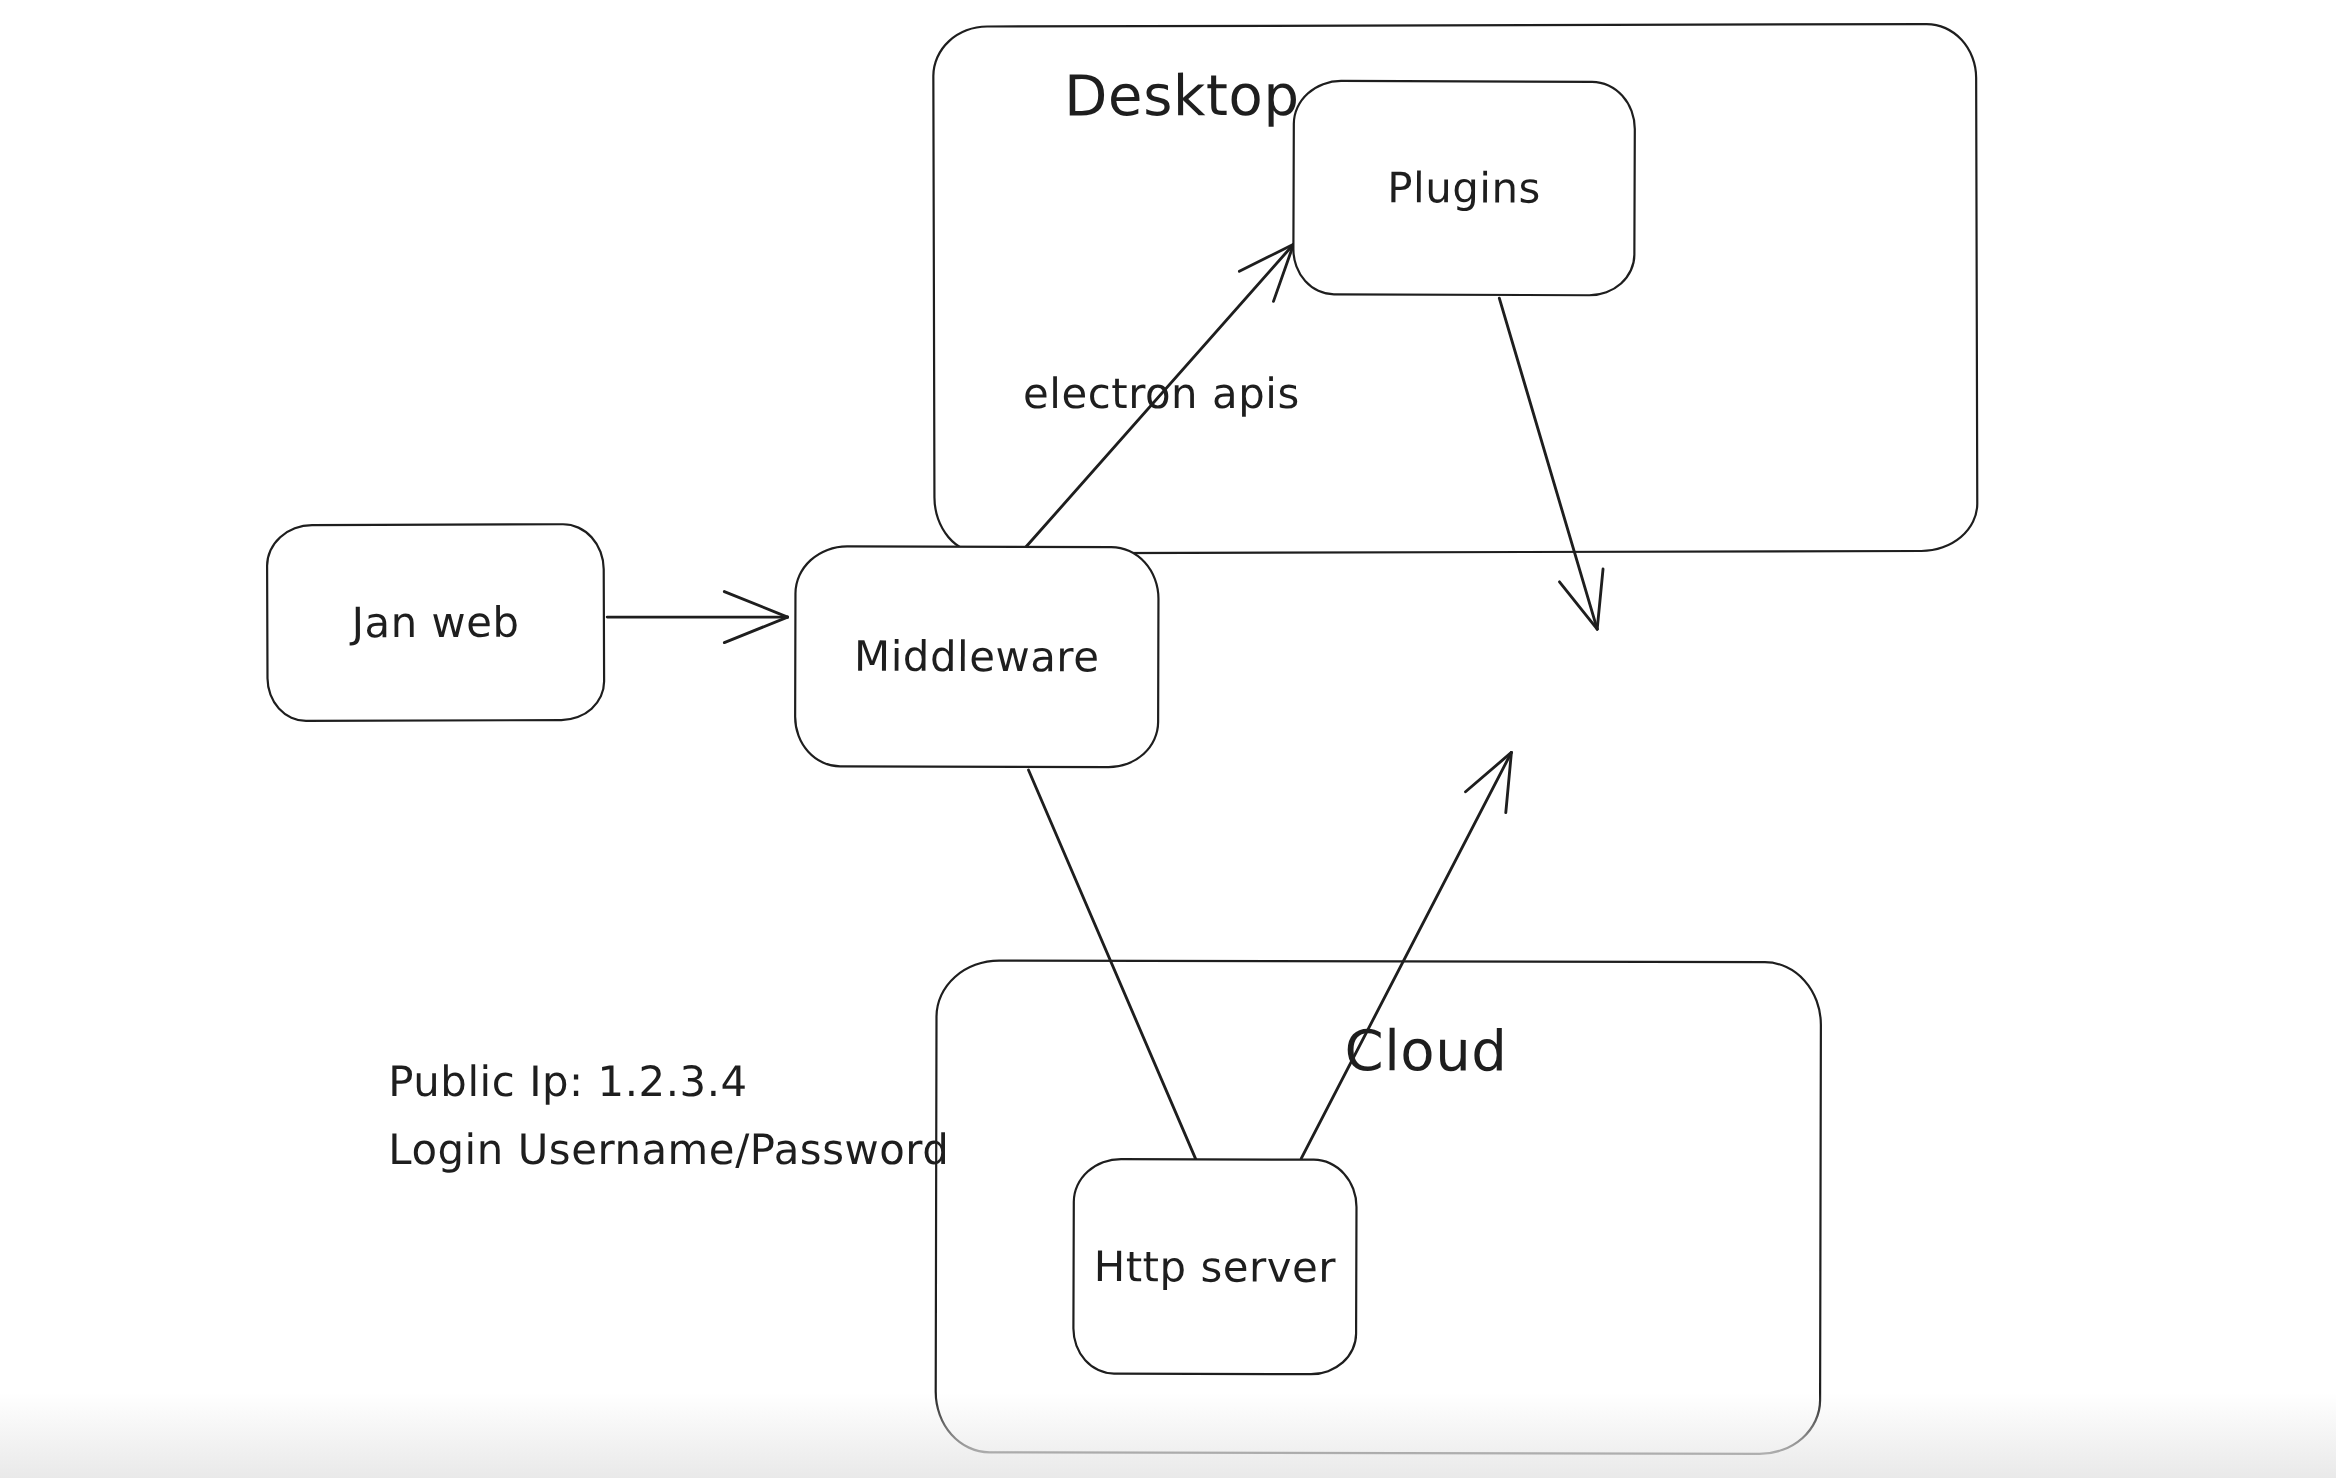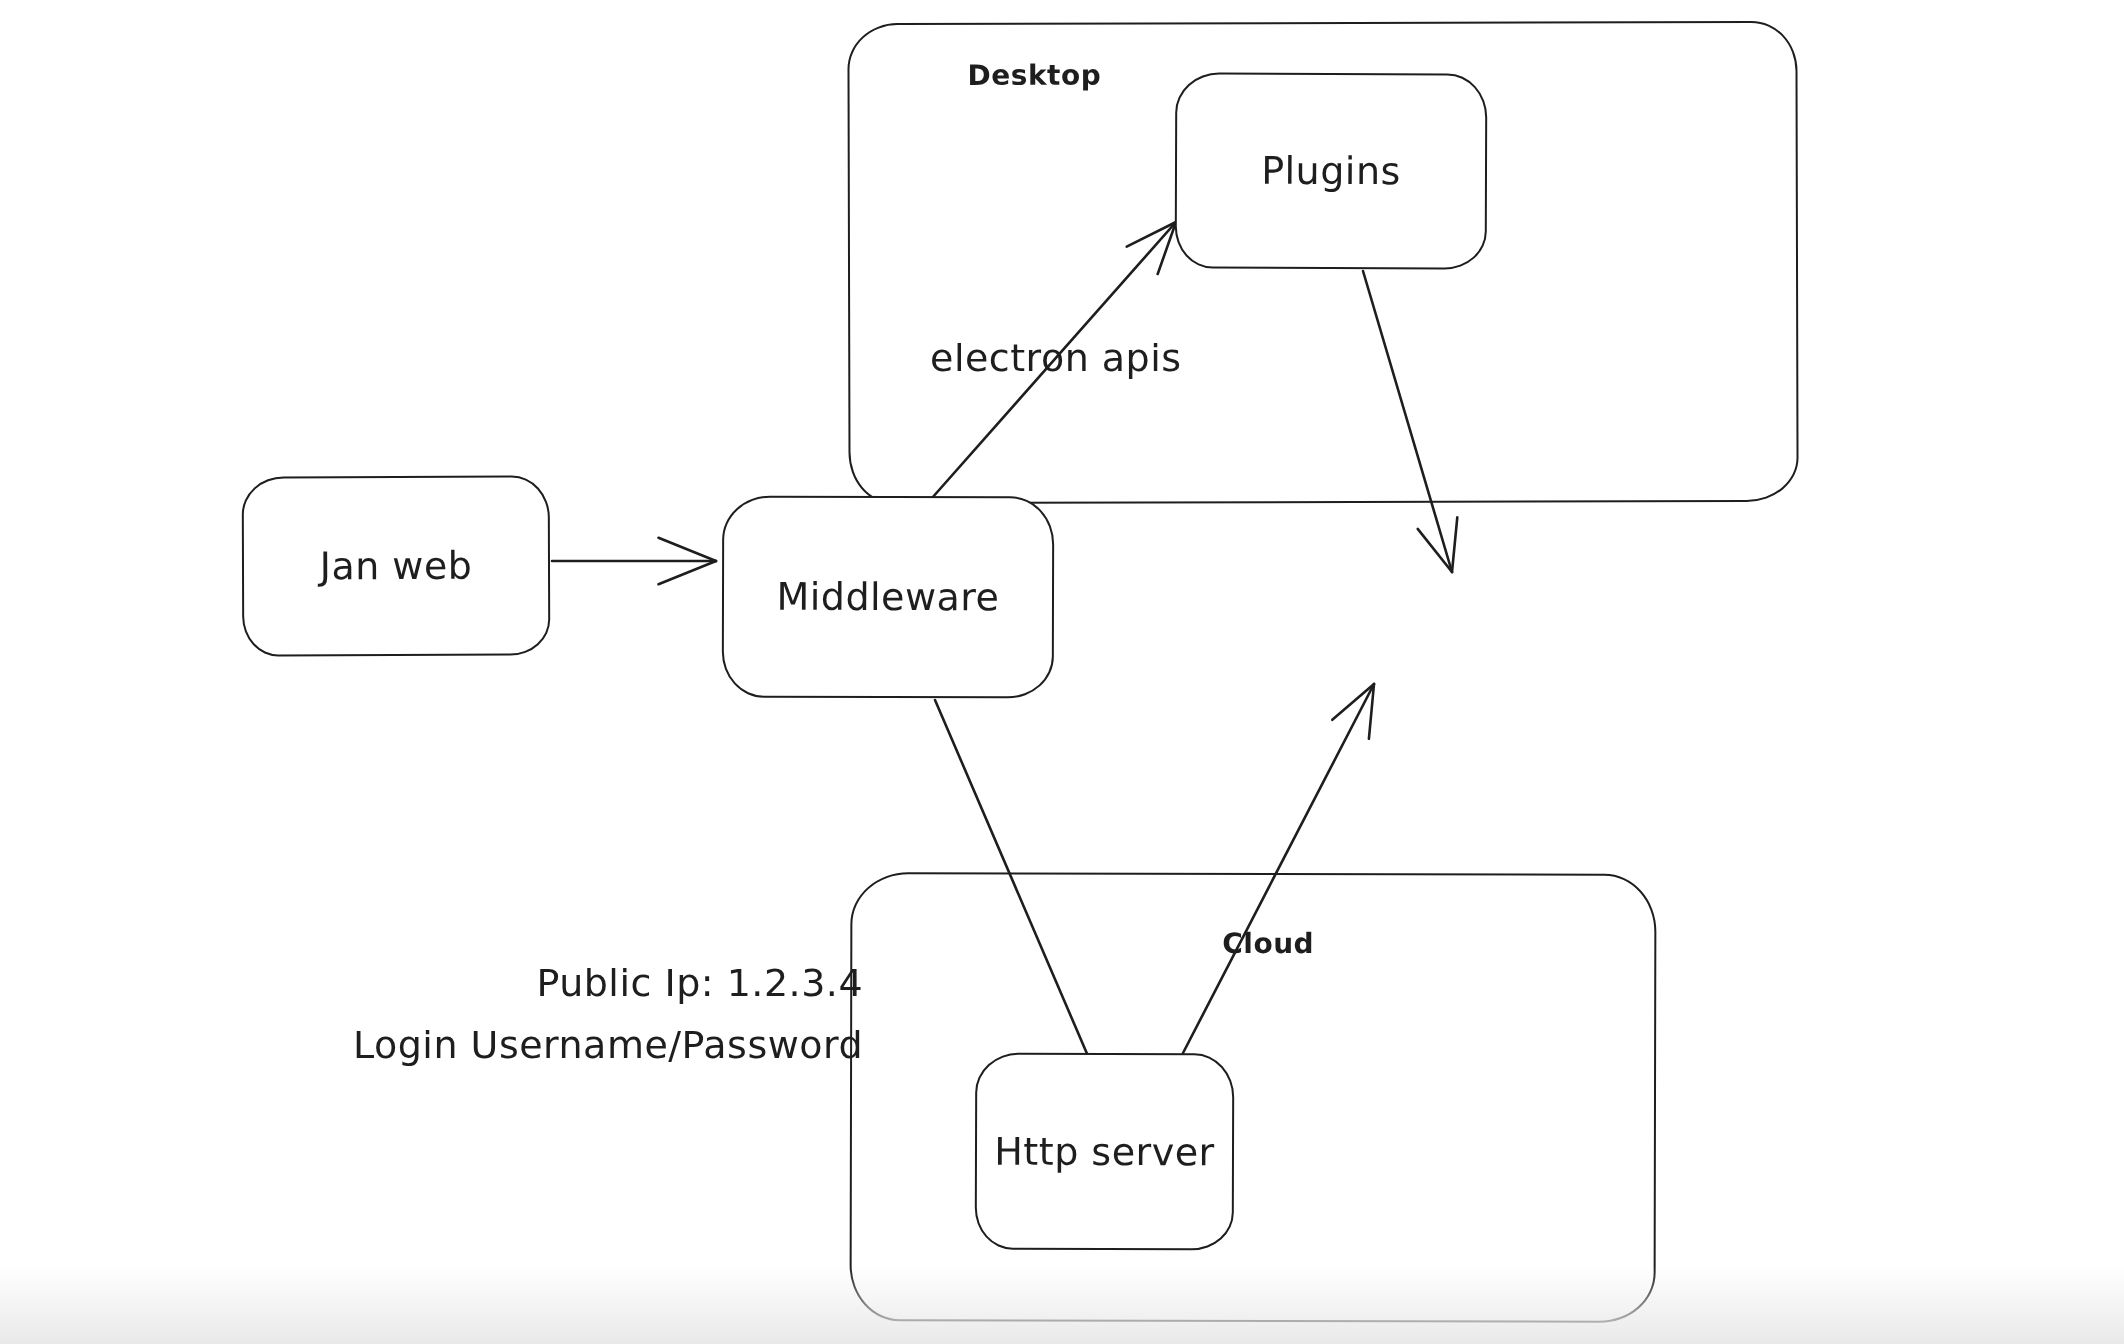--- a/index.html
+++ b/index.html
@@ -26,23 +26,22 @@
   }
   .shape {
     position: absolute;
     background: #ffffff;
     border: 2.6px solid #1e1e1e;
     box-sizing: border-box;
   }
   .container-box .container-label {
     position: absolute;
     white-space: nowrap;
-    font-size: 28px;
+    font-size: 51px;
     letter-spacing: 0.5px;
-    font-weight: bold;
   }
   .node-box {
     display: flex;
     align-items: center;
     justify-content: center;
   }
   .node-label {
     font-size: 38px;
     white-space: nowrap;
     letter-spacing: 0.5px;
@@ -51,21 +50,20 @@
     position: absolute;
     white-space: nowrap;
     font-size: 38px;
     letter-spacing: 0.5px;
   }
   .anno-line {
     white-space: nowrap;
     font-size: 38px;
     letter-spacing: 0.5px;
     line-height: 62px;
-    text-align: right;
   }
   #edges-svg {
     position: absolute;
     left: 0; top: 0;
     width: 2124px;
     height: 1344px;
   }
   #edges-svg path {
     fill: none;
     stroke: #1e1e1e;

